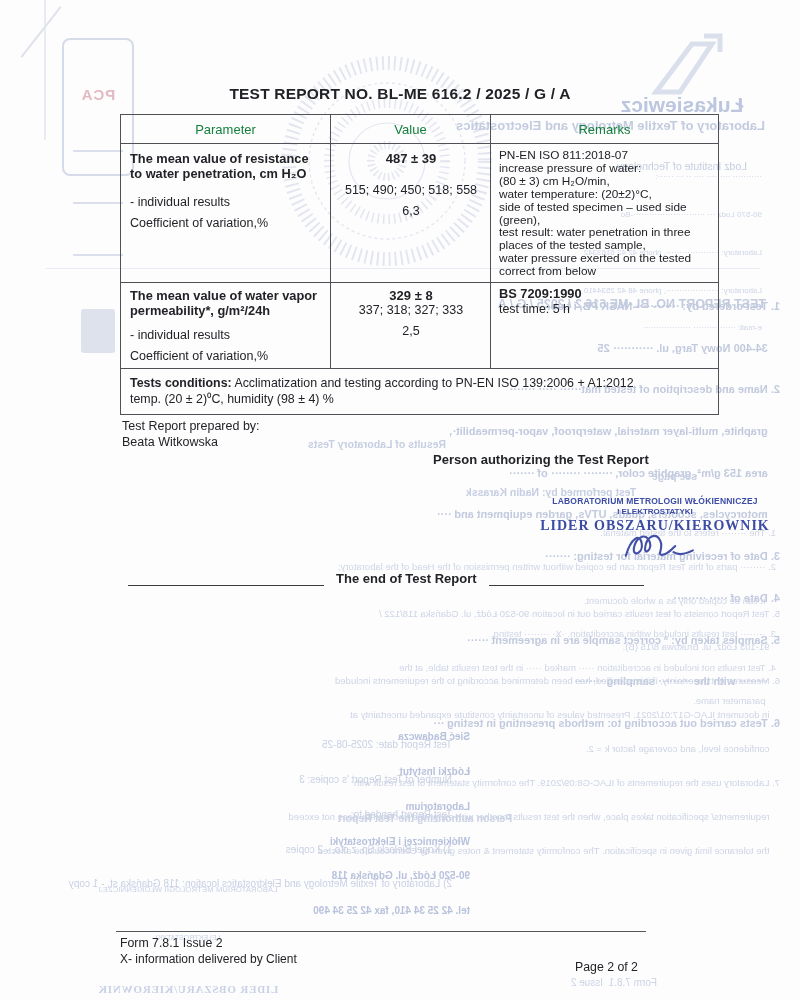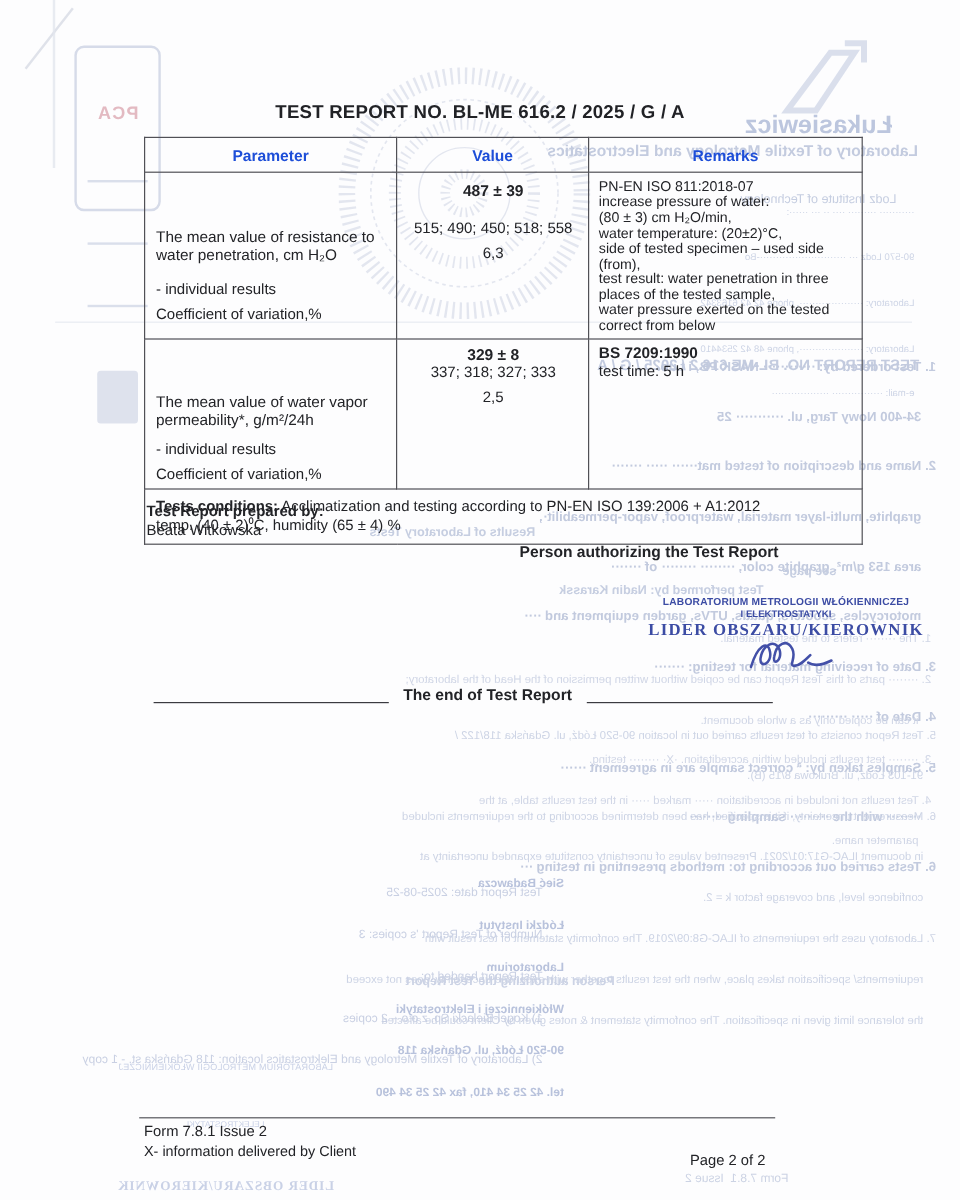--- a/index.html
+++ b/index.html
@@ -41,33 +41,33 @@
   .stamp-mirror .sm1{font-size:7.5px;letter-spacing:.2px;}
   .stamp-mirror .sm2{font-size:7px;}
   .stamp-mirror .sm3{font-size:11px;font-family:"Liberation Serif",serif;font-weight:600;letter-spacing:.8px;}
   .footer-mirror{left:487px;top:950px;width:170px;font-size:10px;line-height:13px;color:#ccd3e4;}
   
   .fg{position:absolute;inset:0;z-index:2;}
   .doc-title{left:0;top:85px;width:800px;text-align:center;font-size:15.5px;font-weight:bold;color:#212226;letter-spacing:.2px;}
   table.report{position:absolute;left:120px;top:114px;width:598px;border-collapse:collapse;table-layout:fixed;
     font-size:12.5px;background:transparent;}
   table.report th,table.report td{border:1.6px solid #505056;vertical-align:top;padding:0;}
-  table.report th{height:28px;font-size:13px;font-weight:bold;vertical-align:middle;text-align:center;color:#1d4ed8;}
+  table.report th{height:28px;font-size:13px;font-weight:normal;vertical-align:middle;text-align:center;color:#15803d;}
   .cell-pad{padding:7px 8px 6px 9px;}
   .cell-pad-s{padding:5px 8px 5px 9px;}
-  .param-title{font-weight:normal;line-height:1.2;font-size:12.8px;margin-top:39px;}
+  .param-title{font-weight:bold;line-height:1.2;font-size:12.8px;}
   .ind-line{margin-top:13px;}
   .cv-line{margin-top:7px;}
   .val-cell{text-align:center;}
   .val-mean{font-weight:bold;font-size:13px;}
   .rem-lines{font-size:11.8px;line-height:12.9px;padding:5px 5px 4px 8px;}
   .rem-bold{font-weight:bold;font-size:12.8px;}
   .cond-cell{padding:6px 8px 7px 9px;font-size:12.4px;line-height:1.3;}
   .prep{left:122px;top:418px;font-size:12.5px;line-height:1.3;}
-  .prep-label{font-weight:bold;}
+  .prep-label{font-weight:normal;}
   .person-auth{left:433px;top:452px;font-size:13px;font-weight:bold;}
   .stamp{left:535px;top:496px;width:240px;text-align:center;color:#3c4ca4;z-index:3;}
   .stamp .s1{font-size:8.5px;letter-spacing:.2px;font-weight:bold;}
   .stamp .s2{font-size:8px;font-weight:bold;margin-top:1px;}
   .stamp .s3{font-size:14px;font-family:"Liberation Serif",serif;font-weight:600;letter-spacing:1px;margin-top:2px;}
   .stamp .sig{margin:-3px auto -6px;display:block;margin-left:84px;}
   .stamp .s4{font-size:13.5px;font-style:italic;font-family:"Liberation Serif",serif;margin-left:14px;}
   .endline{left:128px;top:570px;width:516px;display:flex;align-items:flex-end;}
   .uline{border-bottom:1.5px solid #3b3b40;height:15px;}
   .ul1{width:196px;}
@@ -229,21 +229,21 @@
           <div class="cv-line">6,3</div>
         </div>
       </td>
       <td>
         <div class="rem-lines">
           <div>PN-EN ISO 811:2018-07</div>
           <div>increase pressure of water:</div>
           <div>(80 ± 3) cm H₂O/min,</div>
           <div>water temperature: (20±2)°C,</div>
           <div>side of tested specimen – used side</div>
-          <div>(from),</div>
+          <div>(green),</div>
           <div>test result: water penetration in three</div>
           <div>places of the tested sample,</div>
           <div>water pressure exerted on the tested</div>
           <div>correct from below</div>
         </div>
       </td>
     </tr>
     <tr>
       <td height="78">
         <div class="cell-pad-s">
@@ -263,21 +263,21 @@
         <div class="rem-lines">
           <div class="rem-bold">BS 7209:1990</div>
           <div style="font-size:12.4px;margin-top:2px;">test time: 5 h</div>
         </div>
       </td>
     </tr>
     <tr>
       <td colspan="3">
         <div class="cond-cell">
           <div><span style="font-weight:bold;">Tests conditions:</span><span> Acclimatization and testing according to PN-EN ISO 139:2006 + A1:2012</span></div>
-          <div>temp. (40 ± 2)⁰C, humidity (65 ± 4) %</div>
+          <div>temp. (20 ± 2)⁰C, humidity (98 ± 4) %</div>
         </div>
       </td>
     </tr>
   </tbody>
     </table>
 
   <div class="abs prep">
     <div class="prep-label">Test Report prepared by:</div>
     <div>Beata Witkowska</div>
   </div>

